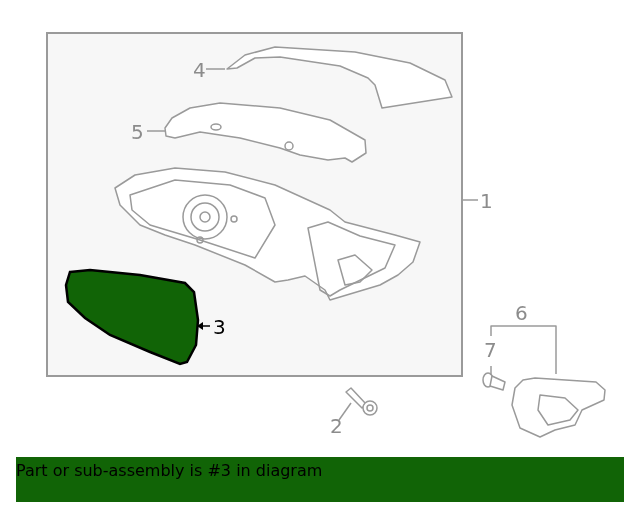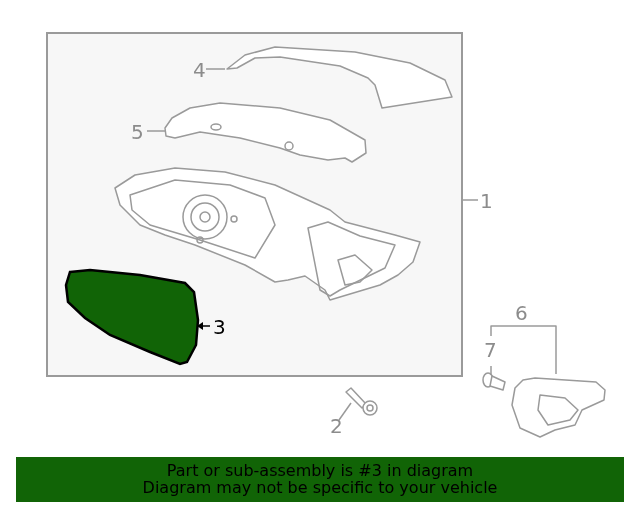--- a/index.html
+++ b/index.html
@@ -1,21 +1,21 @@
 <!DOCTYPE html>
 <html><head>
 <meta charset="utf-8">
 <style>
   html,body{margin:0;padding:0;background:#ffffff;}
   body{width:640px;height:512px;position:relative;overflow:hidden;font-family:"DejaVu Sans",sans-serif;}
   .box{position:absolute;left:46px;top:32px;width:417px;height:345px;background:#f7f7f7;border:2px solid #9a9a9a;box-sizing:border-box;}
   svg.art{position:absolute;left:0;top:0;}
   .callout{position:absolute;font-size:20px;color:#8c8c8c;line-height:1;}
   .callout.active{color:#000;}
-  .banner{position:absolute;left:16px;top:457px;width:608px;height:45px;background:#116406;color:#000;text-align:center;font-size:16px;line-height:17px;padding-top:5px;box-sizing:border-box;}
+  .banner{position:absolute;left:16px;top:457px;width:608px;height:45px;background:#116406;color:#000;text-align:left;font-size:16px;line-height:17px;padding-top:5px;box-sizing:border-box;}
   .banner div{white-space:nowrap;}
 </style>
 </head>
 <body>
 
 <div class="box"></div>
 
 <svg class="art" width="640" height="512" viewBox="0 0 640 512">
   <g fill="#ffffff" stroke="#9a9a9a" stroke-width="1.5" stroke-linejoin="round">
 
@@ -61,14 +61,13 @@
 <div class="callout" style="left:193px;top:60px;">4</div>
 <div class="callout" style="left:131px;top:122px;">5</div>
 <div class="callout" style="left:480px;top:191px;">1</div>
 <div class="callout active" style="left:213px;top:317px;">3</div>
 <div class="callout" style="left:515px;top:303px;">6</div>
 <div class="callout" style="left:484px;top:340px;">7</div>
 <div class="callout" style="left:330px;top:416px;">2</div>
 
 <div class="banner">
   <div>Part or sub-assembly is #3 in diagram</div>
-  <div>Diagram may not be specific to your vehicle</div>
 </div>
 
 </body></html>

